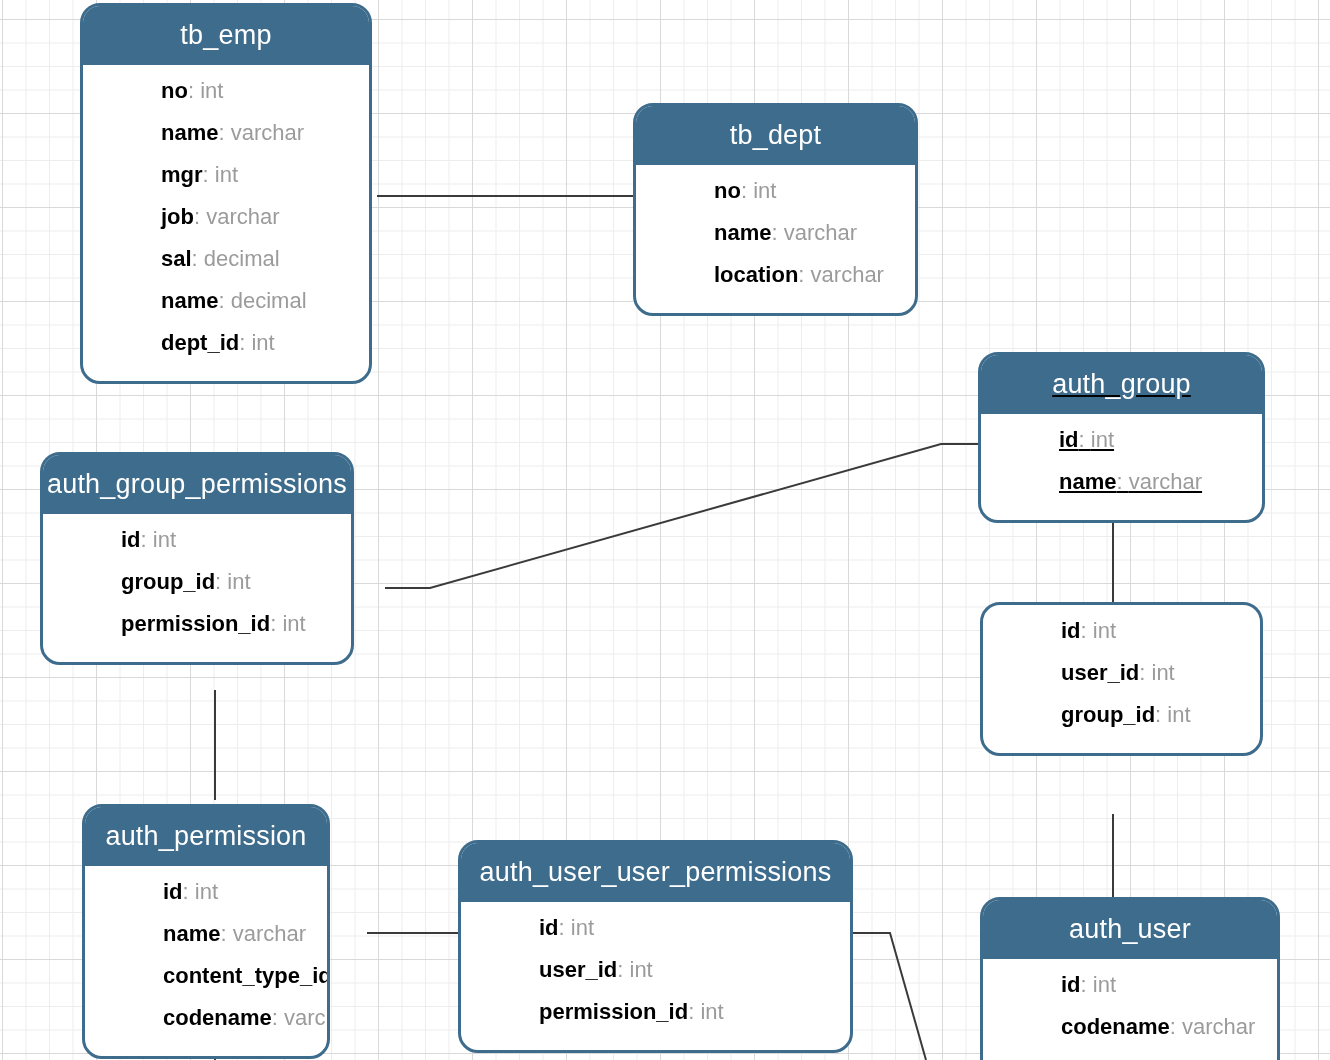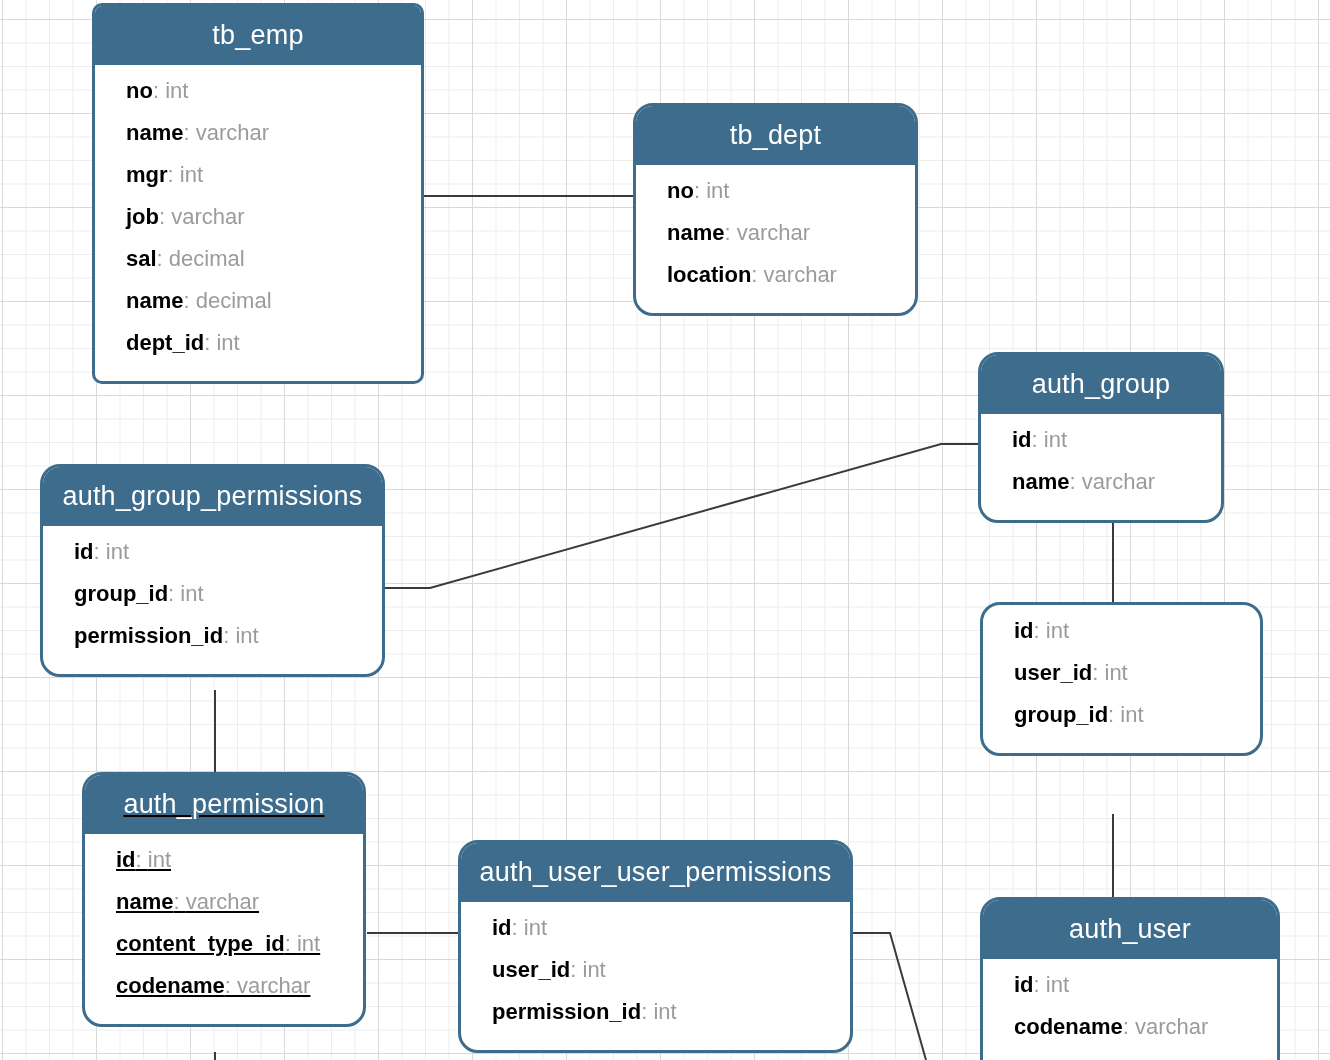--- a/index.html
+++ b/index.html
@@ -40,34 +40,34 @@
     align-items: center;
     justify-content: center;
     font-size: 27px;
     letter-spacing: 0.2px;
     user-select: none;
   }
   .tbl-body { padding: 5px 0 17px 0; }
   .row {
     height: 42px;
     line-height: 42px;
-    padding-left: 31px;
+    padding-left: 78px;
     font-size: 22px;
     white-space: nowrap;
   }
   .fn { color: #000000; font-weight: bold; }
   .ft { color: #9b9b9b; font-weight: normal; }
 
   
-  #t0 { left: 92px;  top: 3px;   width: 332px; border-radius: 10px; }
+  #t0 { left: 80px;  top: 3px;   width: 292px; }
   #t1 { left: 633px; top: 103px; width: 285px; }
-  #t2 { left: 978px; top: 352px; width: 246px; }
-  #t3 { left: 40px;  top: 464px; width: 345px; }
+  #t2 { left: 978px; top: 352px; width: 287px; text-decoration: underline; }
+  #t3 { left: 40px;  top: 452px; width: 314px; }
   #t4 { left: 980px; top: 602px; width: 283px; }
-  #t5 { left: 82px;  top: 772px; width: 284px; text-decoration: underline; }
+  #t5 { left: 82px;  top: 804px; width: 248px; }
   #t6 { left: 458px; top: 840px; width: 395px; }
   #t7 { left: 980px; top: 897px; width: 300px; }
 </style>
 </head>
 <body>
 
 <svg id="edges" width="1330" height="1060">
     <polyline points="377,196 633,196"></polyline>
     <polyline points="385,588 430,588 941,444 978,444"></polyline>
     <polyline points="1113,521 1113,602"></polyline>

